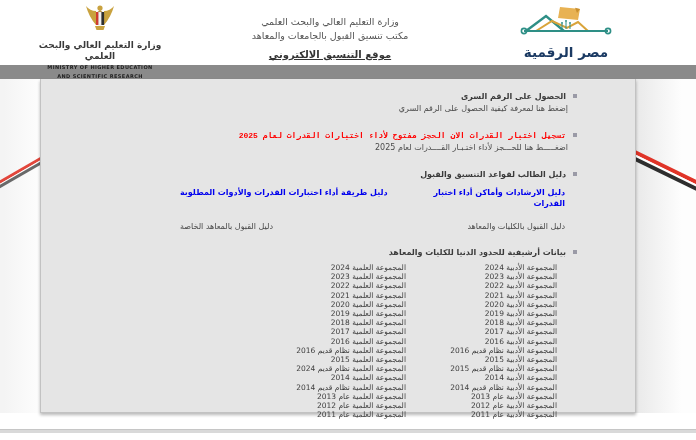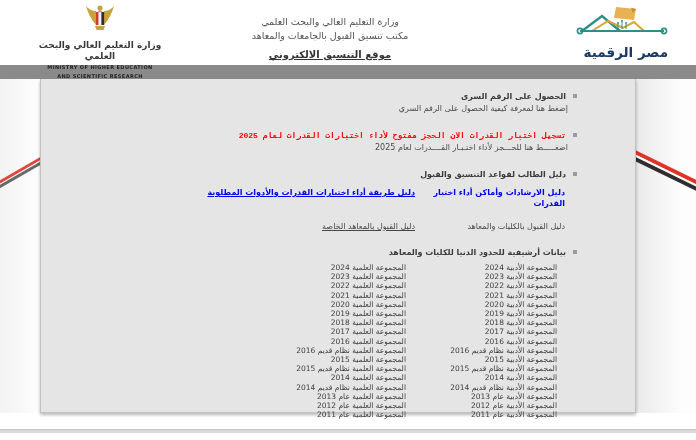--- a/index.html
+++ b/index.html
@@ -15,21 +15,21 @@
   .topbar { position: absolute; top: 0; left: 0; width: 696px; height: 65px; background: #fff; z-index: 3; }
 
   .logo-left { position: absolute; top: 3px; left: 38px; width: 124px; text-align: center; }
   .logo-left .calligraphy { font-size: 9px; font-weight: bold; color: #3a3a3a; line-height: 11px; margin-top: 1px; }
   .logo-left .eng { font-size: 5px; font-weight: bold; letter-spacing: 0.4px; color: #1f1f1f; line-height: 6.5px; margin-top: 2px; }
 
   .center-head { position: absolute; top: 15px; left: 200px; width: 260px; text-align: center; direction: rtl; }
   .center-head .ch-line { font-size: 9.5px; color: #555; line-height: 14px; }
   .center-head .site-link { display: inline-block; margin-top: 1px; font-size: 10px; font-weight: bold; color: #333; text-decoration: underline; }
 
-  .logo-right { position: absolute; top: 4px; left: 564px; width: 104px; text-align: right; }
+  .logo-right { position: absolute; top: 4px; left: 514px; width: 104px; text-align: center; }
   .logo-right .de-label { font-size: 13.5px; font-weight: bold; color: #1b3a63; line-height: 15px; margin-top: 1px; }
 
   .gray-band { position: absolute; top: 65px; left: 0; width: 696px; height: 14px; background: #8a8a8a; z-index: 2; }
 
   
   .side-bg-right { position: absolute; top: 79px; left: 636px; width: 60px; height: 334px;
     background: linear-gradient(to right, #e9e9e9, #fdfdfd 75%); z-index: 0; }
   .side-bg-left { position: absolute; top: 79px; left: 0; width: 40px; height: 334px;
     background: linear-gradient(to left, #fdfdfd, #f4f4f4 90%); z-index: 0; }
 
@@ -55,21 +55,21 @@
   .sec-title { font-size: 8px; font-weight: bold; color: #3b3b3b; line-height: 11px; }
   .bullet { display: inline-block; width: 4px; height: 4px; background: #9a9aa6; margin-left: 7px; vertical-align: 1px; }
   .sec-sub { font-size: 8px; color: #4a4a4a; line-height: 12px; margin: 1px 9px 0 0; }
   .sec-sub a { color: #4a4a4a; }
   .sec { margin-bottom: 15px; }
   .sec-red .sec-title span.t { color: #ff0000; font-family: Liberation Mono, monospace; }
 
   .guide-rows { margin: 7px 12px 0 0; }
   .guide-row { display: flex; line-height: 11px; margin-bottom: 12px; }
   .guide-row .cellA { width: 150px; text-align: right; }
-  .guide-row .cellB { width: 235px; text-align: right; text-decoration: underline; }
+  .guide-row .cellB { width: 235px; text-align: left; }
   .guide-row.blue a { color: #0000ee; font-weight: bold; font-size: 8px; }
   .guide-row.gray a { color: #474747; font-size: 8px; }
 
   .year-list { margin: 5px 20px 0 0; }
   .year-row { display: flex; line-height: 9.2px; }
   .year-row a { font-size: 7.5px; color: #3d3d3d; }
   .year-row .ycellA { width: 151px; text-align: right; }
   .year-row .ycellB { width: 160px; text-align: right; }
 
   
@@ -233,21 +233,21 @@
       <a class="ycellB">المجموعة العلمية نظام قديم 2016</a>
     </div>
 
     <div class="year-row">
       <a class="ycellA">المجموعة الأدبية 2015</a>
       <a class="ycellB">المجموعة العلمية 2015</a>
     </div>
 
     <div class="year-row">
       <a class="ycellA">المجموعة الأدبية نظام قديم 2015</a>
-      <a class="ycellB">المجموعة العلمية نظام قديم 2015</a>
+      <a class="ycellB">المجموعة العلمية نظام قديم 2024</a>
     </div>
 
     <div class="year-row">
       <a class="ycellA">المجموعة الأدبية 2014</a>
       <a class="ycellB">المجموعة العلمية 2014</a>
     </div>
 
     <div class="year-row">
       <a class="ycellA">المجموعة الأدبية نظام قديم 2014</a>
       <a class="ycellB">المجموعة العلمية نظام قديم 2014</a>

